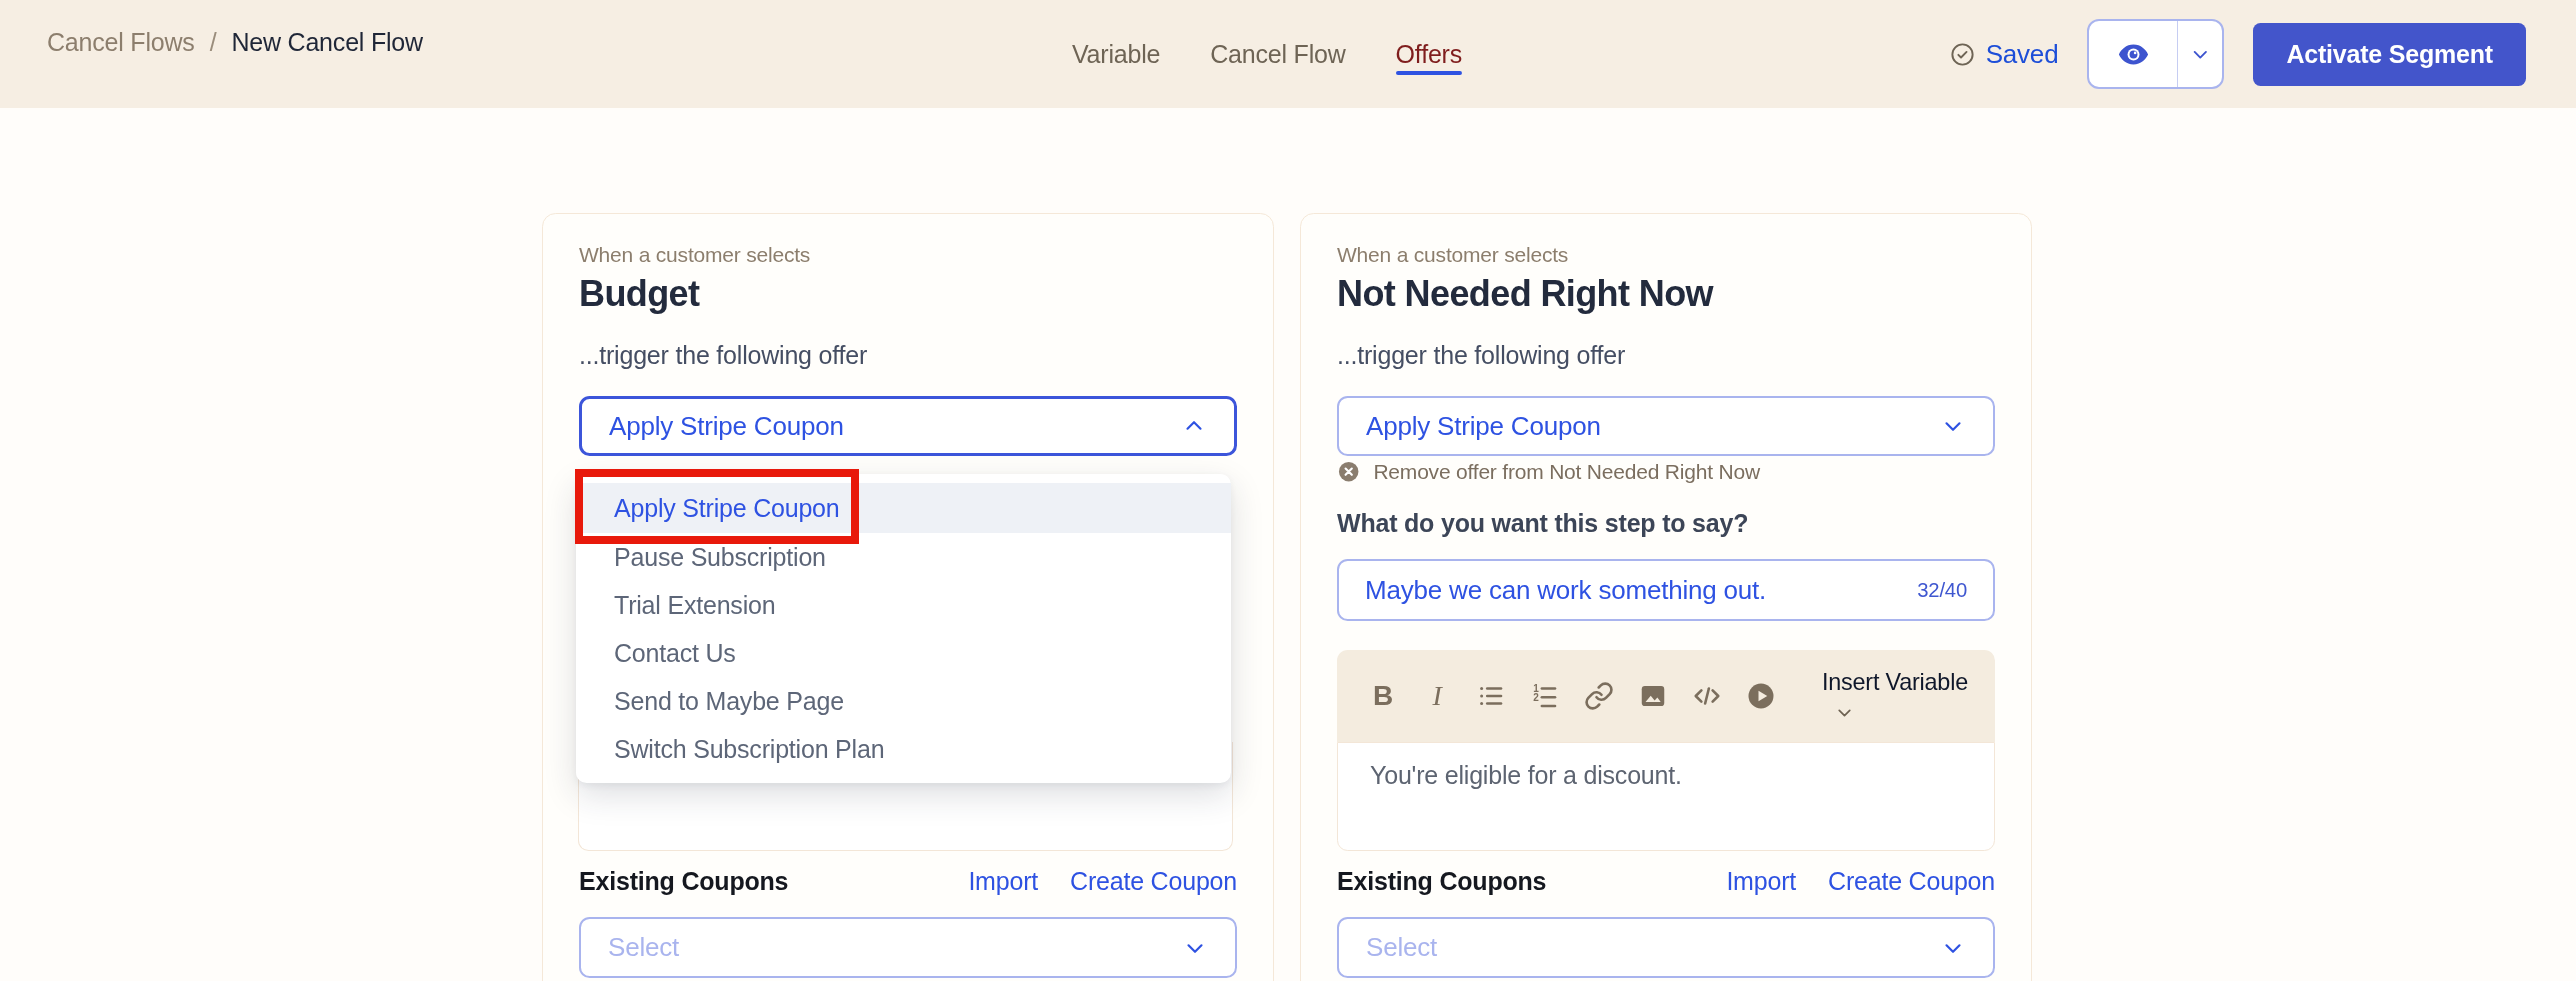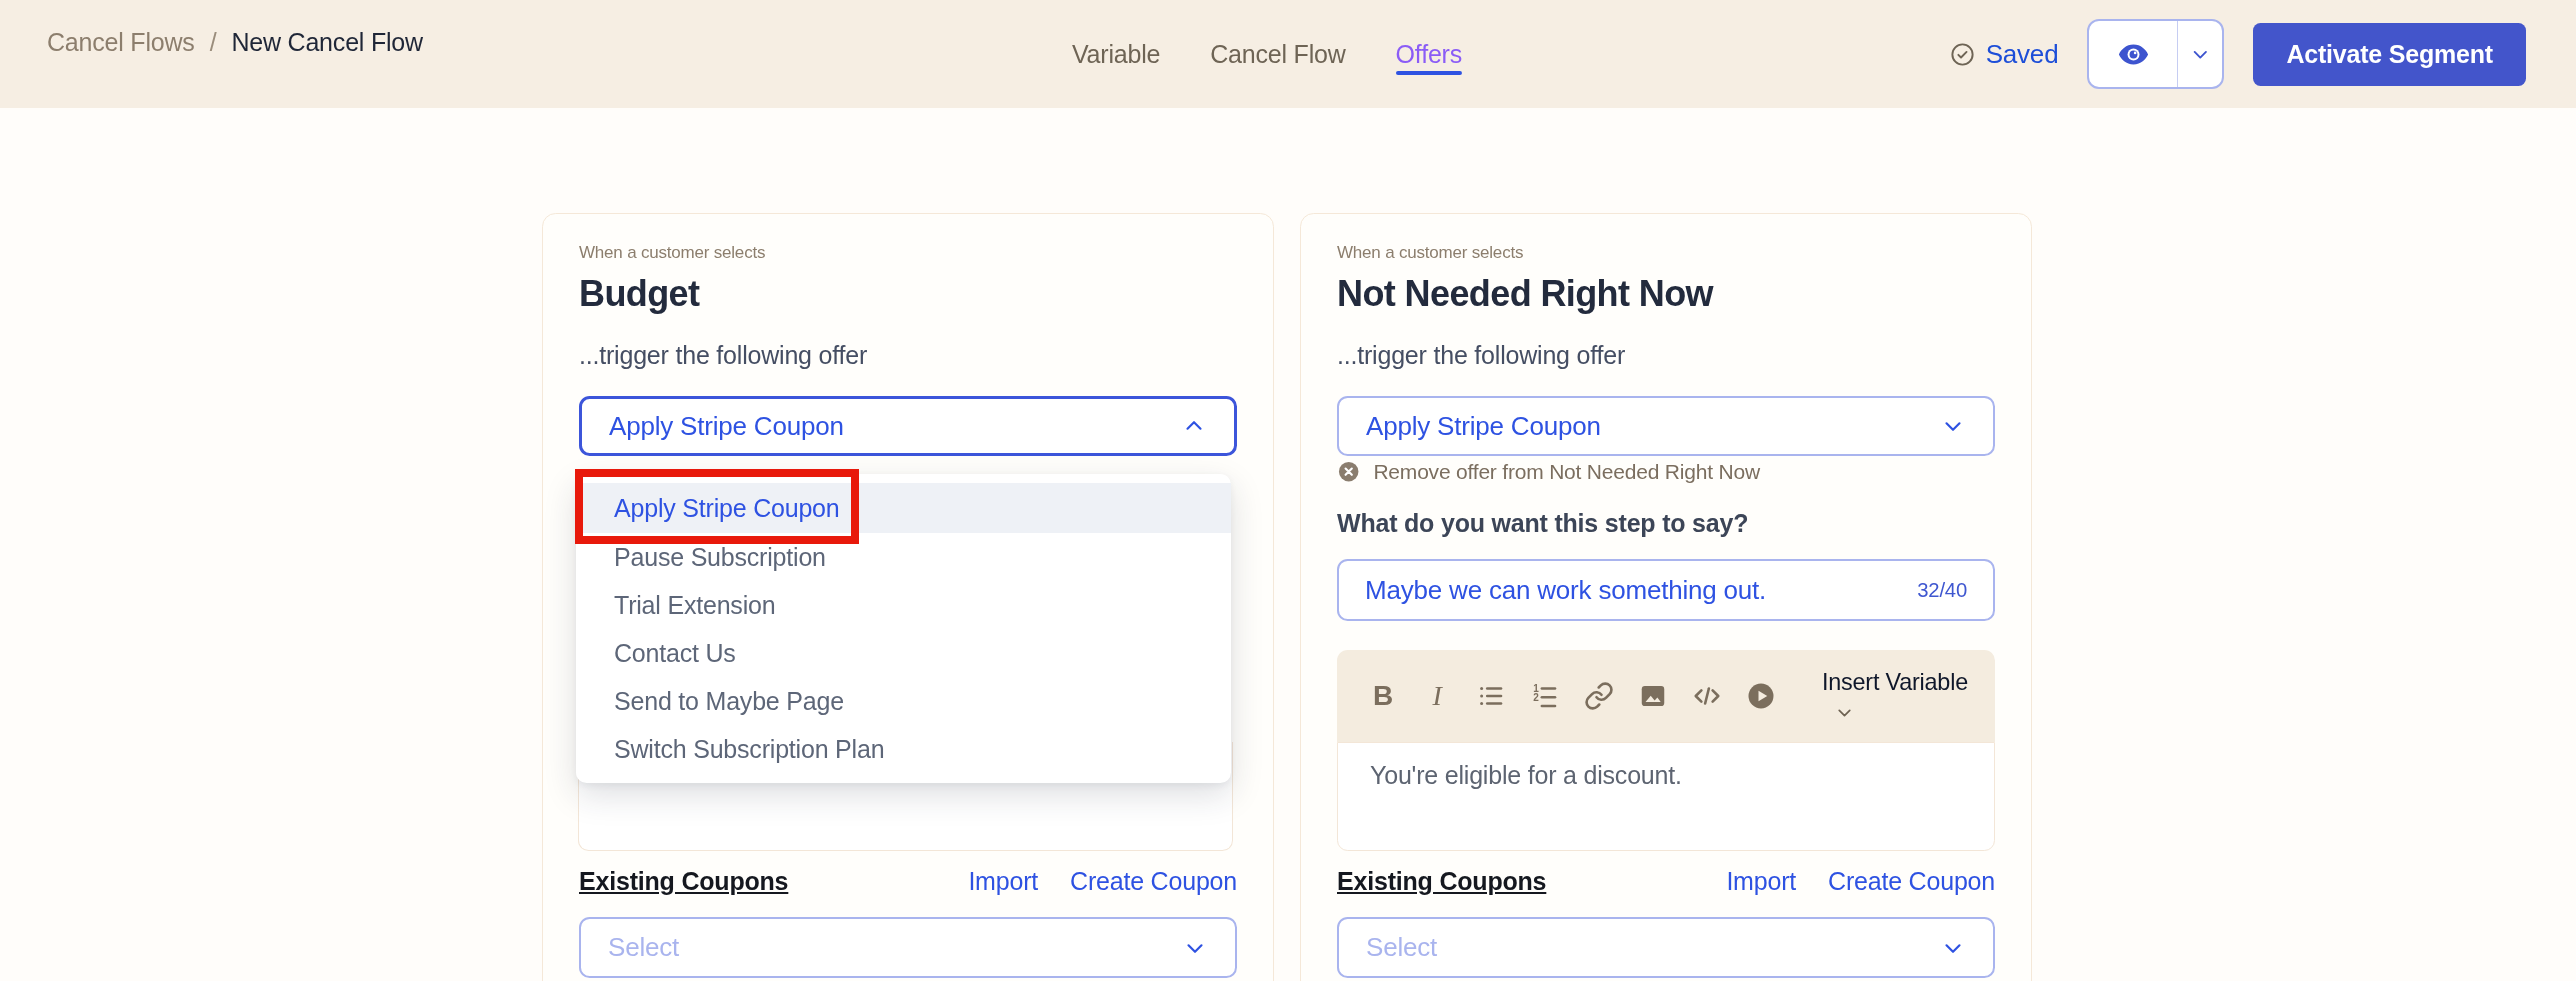--- a/index.html
+++ b/index.html
@@ -13,37 +13,37 @@
 
   
   .topbar { position:absolute; top:0; left:0; right:0; height:108px; background:#f6eee3; }
   .breadcrumb { position:absolute; left:47px; top:0; height:84px; display:flex; align-items:center; gap:15px; font-size:25px; }
   .crumb-parent { color:#8c7e6d; }
   .crumb-sep { color:#9a8d7c; }
   .crumb-current { color:#1f2637; font-weight:500; }
 
   .tabs { position:absolute; left:calc(50% - 21px); transform:translateX(-50%); top:0; height:108px; display:flex; gap:50px; font-size:25px; }
   .tab { height:100%; display:flex; align-items:center; color:#6e6455; position:relative; cursor:pointer; }
-  .tab--active { color:#8b5cf6; font-weight:500; }
+  .tab--active { color:#7f1d1d; font-weight:500; }
   .tab--active::after { content:""; position:absolute; left:0; right:0; top:71px; height:3.8px; background:#2e52e2; border-radius:2.3px; }
 
   .topbar-right { position:absolute; right:50px; top:0; height:108px; display:flex; align-items:center; gap:29px; }
   .saved { display:flex; align-items:center; gap:9.8px; color:#1d4ed8; font-size:26px; }
   .preview-split { display:flex; height:70px; border:2.3px solid #a9b4ee; border-radius:12px; background:#fff; overflow:hidden; }
   .preview-main { width:89px; display:flex; align-items:center; justify-content:center; border-right:1.5px solid #c6cdf3; cursor:pointer; }
   .preview-caret { width:44px; display:flex; align-items:center; justify-content:center; cursor:pointer; }
   .activate-btn { height:63px; padding:0 33px; background:#4355cb; color:#fff; font-weight:700; font-size:25px;
     border:none; border-radius:7.5px; display:flex; align-items:center; font-family:"Liberation Sans", sans-serif; cursor:pointer; letter-spacing:-0.2px; }
 
   
   .card { position:absolute; top:213px; width:732px; height:829px; background:#fffefb; border:1.5px solid #f5e8d8; border-radius:13.6px; }
   #card-left { left:542px; }
   #card-right { left:1300px; }
 
-  .eyebrow { position:absolute; left:36px; top:29px; font-size:17px; color:#8c7e6d; }
+  .eyebrow { position:absolute; left:36px; top:29px; font-size:21px; color:#8c7e6d; }
   .card-title { position:absolute; left:36px; top:59px; font-size:36px; font-weight:700; color:#232b3d; letter-spacing:-0.6px; }
   .trigger-label { position:absolute; left:36px; top:127px; font-size:25px; color:#454e63; }
 
   .offer-select { position:absolute; left:36px; top:182px; width:658px; height:60px; border-radius:10.6px; background:#fff;
     display:flex; align-items:center; justify-content:space-between; padding:0 27px; font-size:26px; color:#2e52e2; font-weight:500; cursor:pointer; }
   .offer-select--open { border:3px solid #3c55da; }
   .offer-select--closed { border:2.3px solid #a9b4ee; }
 
   
   .menu { position:absolute; left:33px; top:260px; width:655px; height:309px; background:#fff; border-radius:10.6px;
@@ -66,21 +66,21 @@
   .editor-toolbar { height:92px; background:#f4ecdf; border-radius:10.6px 10.6px 0 0; display:flex; align-items:center;
     padding:0 27px 0 30px; gap:22px; color:#7b6e5d; }
   .tool { width:32px; height:32px; display:flex; align-items:center; justify-content:center; color:#7b6e5d; cursor:pointer; flex:0 0 auto; }
   .bold-glyph { font-weight:700; font-size:28px; }
   .italic-glyph { font-style:italic; font-size:28px; font-family:"Liberation Serif", serif; }
   .insert-variable { margin-left:auto; display:flex; flex-direction:column; align-items:flex-start; gap:6px; color:#0f172a; font-size:23.4px; cursor:pointer;justify-content:flex-end; }
   .insert-variable .iv-caret { margin-left:12px; }
   .editor-body { height:109px; background:#fff; border:1.5px solid #f3e6d7; border-radius:0 0 10.6px 10.6px; padding:18px 32px; font-size:25px; color:#5d6471; cursor:text; }
 
   .coupons-row { position:absolute; left:36px; right:36px; top:653px; display:flex; align-items:center; justify-content:space-between; }
-  .coupons-label { font-size:25px; font-weight:700; color:#15181f;text-decoration:underline; }
+  .coupons-label { font-size:25px; font-weight:700; color:#15181f; }
   .coupons-links { display:flex; gap:32px; font-size:25px; color:#2e52e2; font-weight:500; }
   .coupons-links span { cursor:pointer; }
   .coupon-select { position:absolute; left:36px; top:703px; width:658px; height:61px; border:2.3px solid #a9b4ee; border-radius:10.6px; background:#fff;
     display:flex; align-items:center; justify-content:space-between; padding:0 27px; font-size:26px; color:#a9b4ee; cursor:pointer; }
 </style>
 </head>
 <body>
 
 <div class="topbar">
   <div class="breadcrumb">

